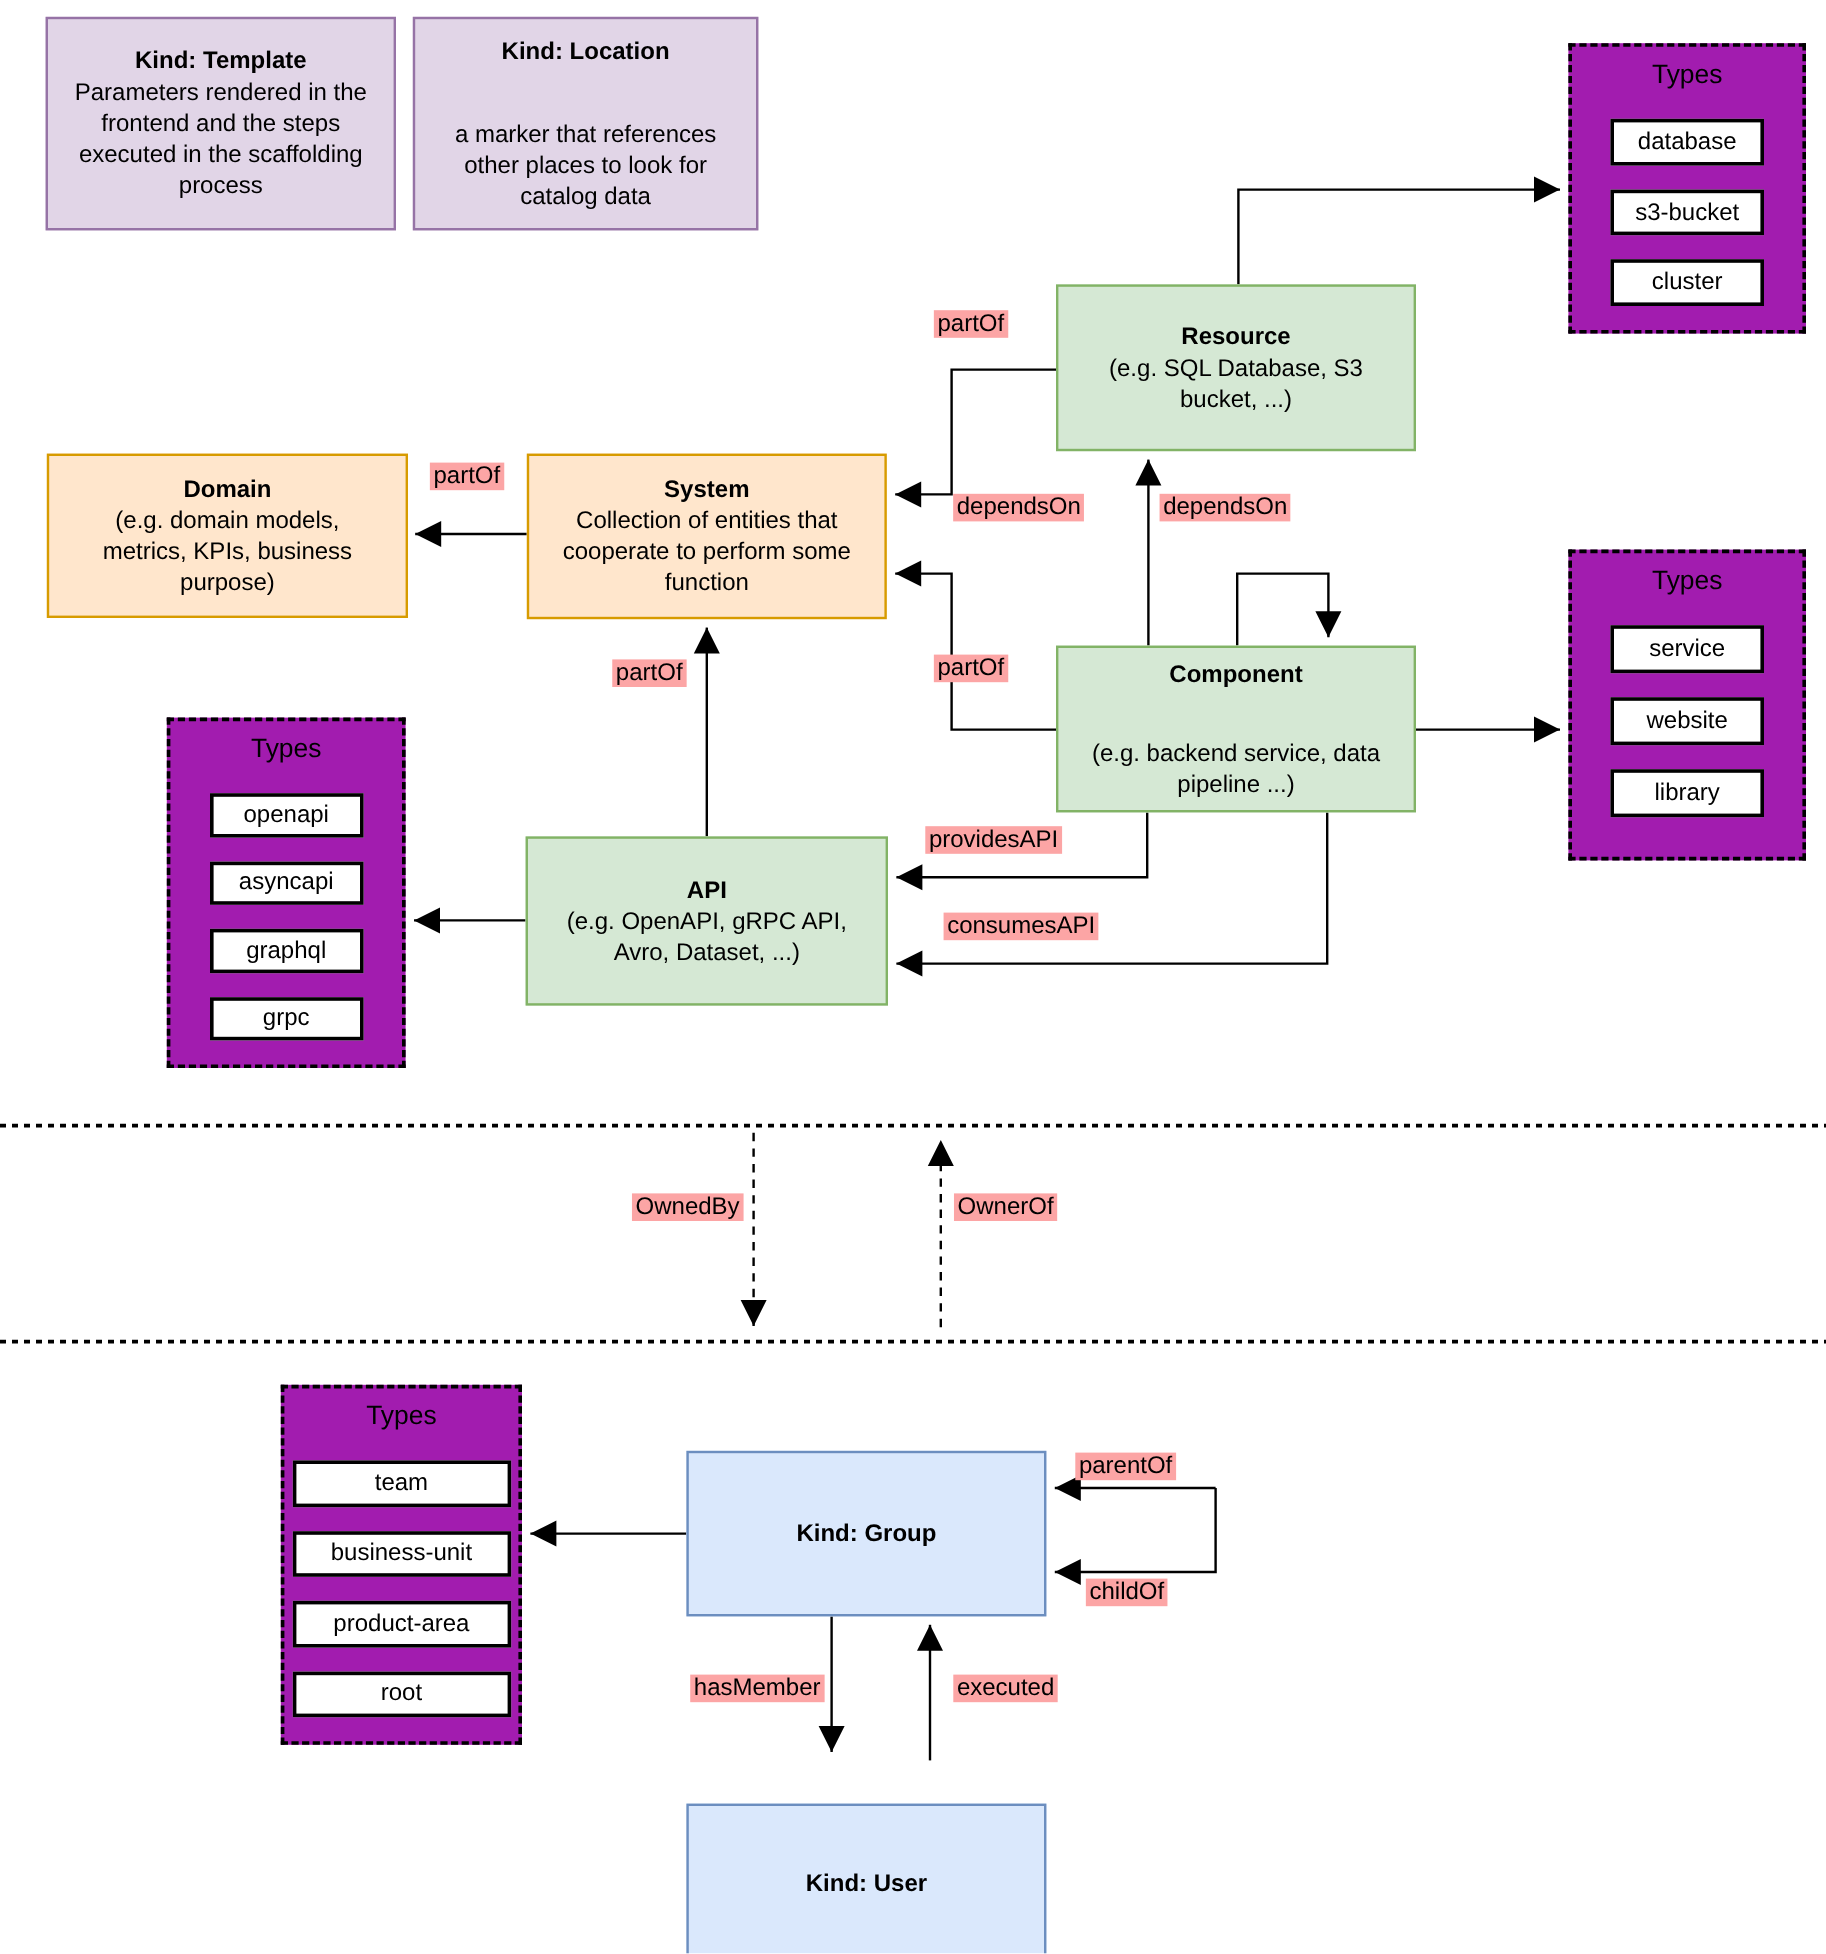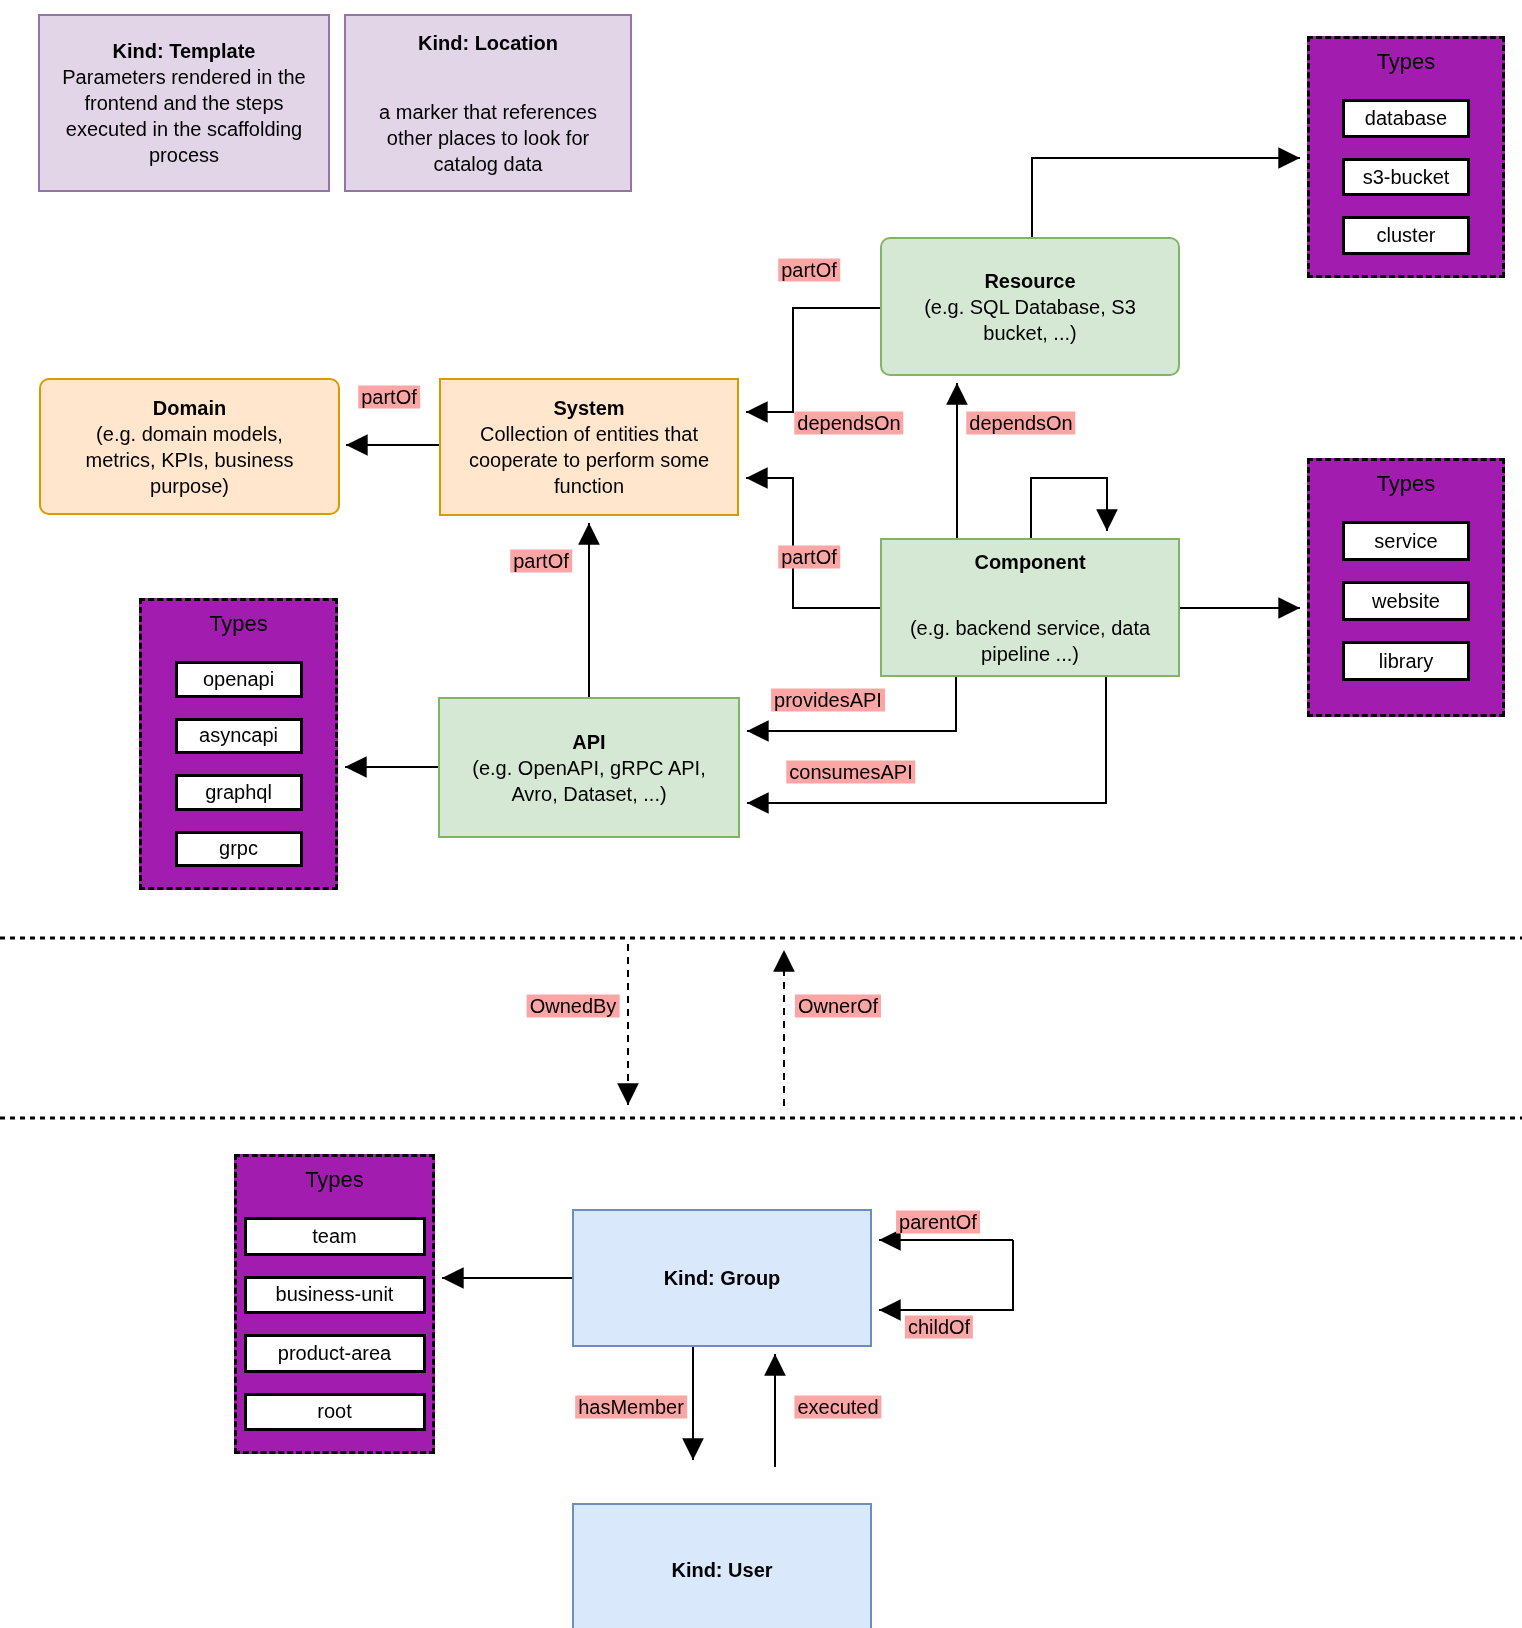--- a/index.html
+++ b/index.html
@@ -76,30 +76,30 @@
 
   <div class="entity purple" style="left:38px;top:14px;width:292px;height:178px;padding:17px;">
     <div class="title">Kind: Template</div>
     <div class="body">Parameters rendered in the frontend and the steps executed in  the scaffolding process</div>
   </div>
   <div class="entity purple" style="left:344px;top:14px;width:288px;height:178px;padding:2px 18px;gap:43px;">
     <div class="title">Kind: Location</div>
     <div class="body">a marker that references other places to look for catalog data</div>
   </div>
 
-  <div class="entity orange" style="left:39px;top:378px;width:301px;height:137px;padding:2px 28px;border-radius:10px;">
+  <div class="entity orange" style="left:39px;top:378px;width:301px;height:137px;padding:2px 28px;">
     <div class="title">Domain</div>
     <div class="body">(e.g.  domain models, metrics, KPIs, business purpose)</div>
   </div>
   <div class="entity orange" style="left:439px;top:378px;width:300px;height:138px;padding:2px 4px;">
     <div class="title">System</div>
     <div class="body">Collection of entities that cooperate to perform some function</div>
   </div>
 
-  <div class="entity green" style="left:880px;top:237px;width:300px;height:139px;padding:2px 30px;border-radius:10px;">
+  <div class="entity green" style="left:880px;top:237px;width:300px;height:139px;padding:2px 30px;">
     <div class="title">Resource</div>
     <div class="body">(e.g. SQL Database, S3 bucket, ...)</div>
   </div>
   <div class="entity green" style="left:880px;top:538px;width:300px;height:139px;padding:2px 4px;gap:40px;">
     <div class="title">Component</div>
     <div class="body">(e.g. backend service, data pipeline ...)</div>
   </div>
   <div class="entity green" style="left:438px;top:697px;width:302px;height:141px;padding:2px 10px;">
     <div class="title">API</div>
     <div class="body">(e.g. OpenAPI, gRPC API, Avro, Dataset, ...)</div>

